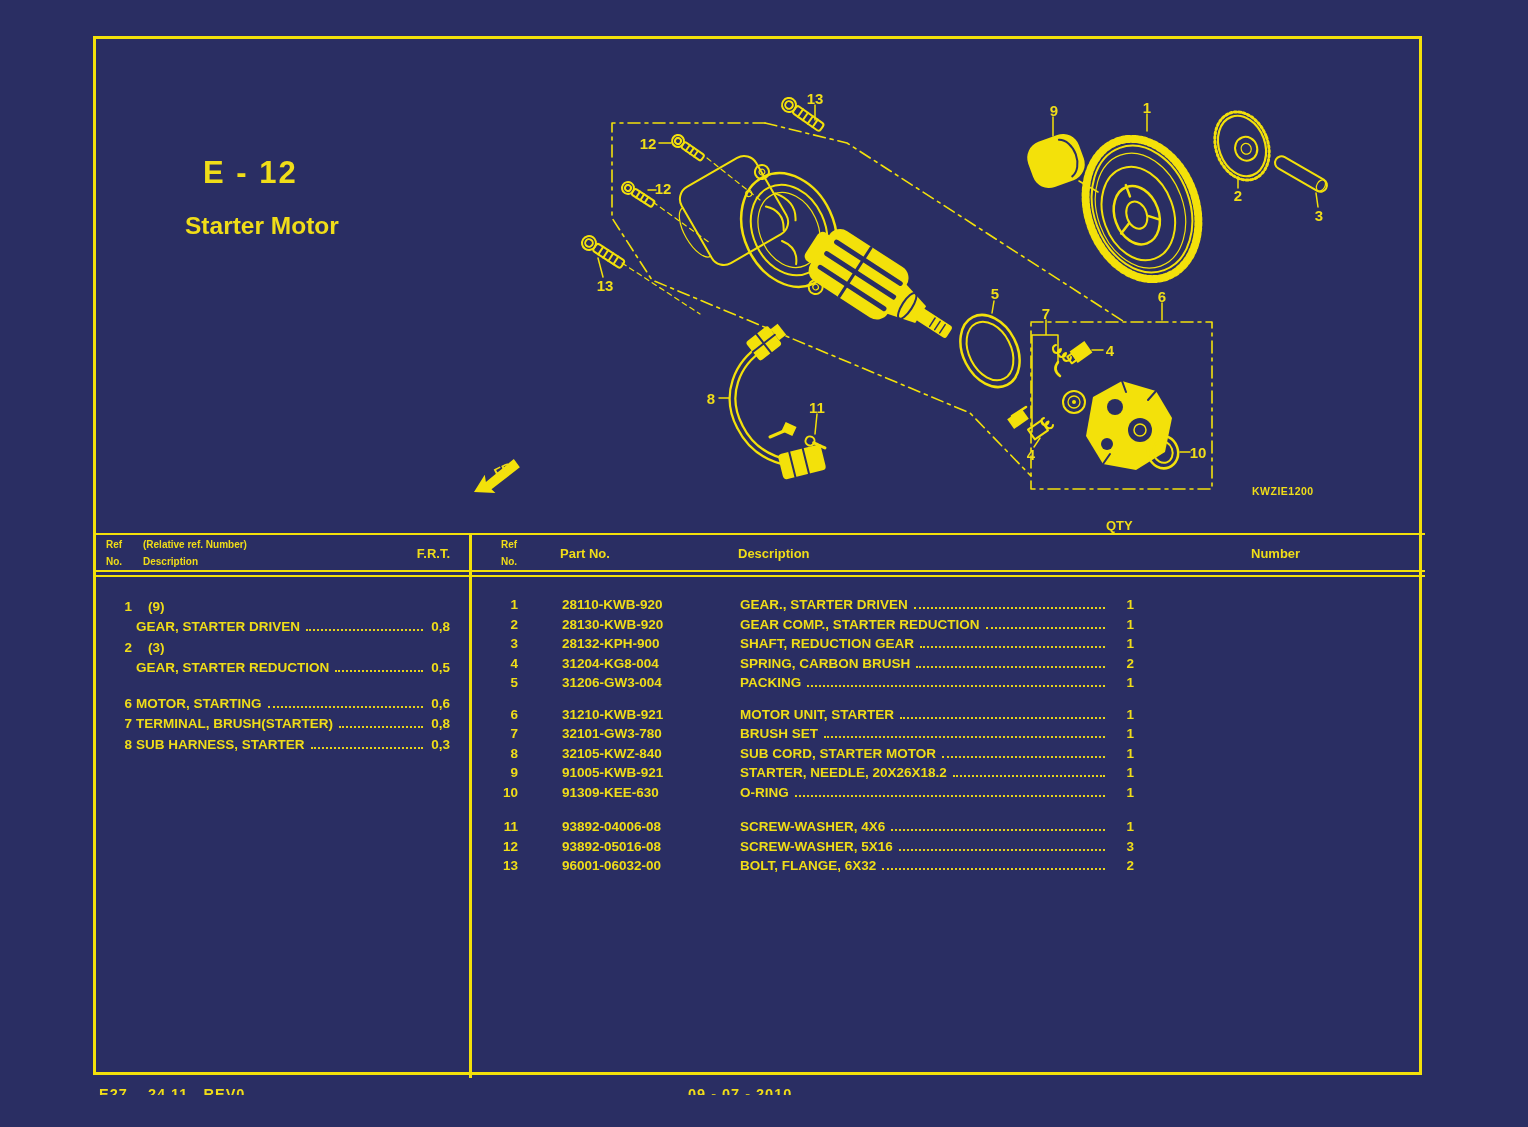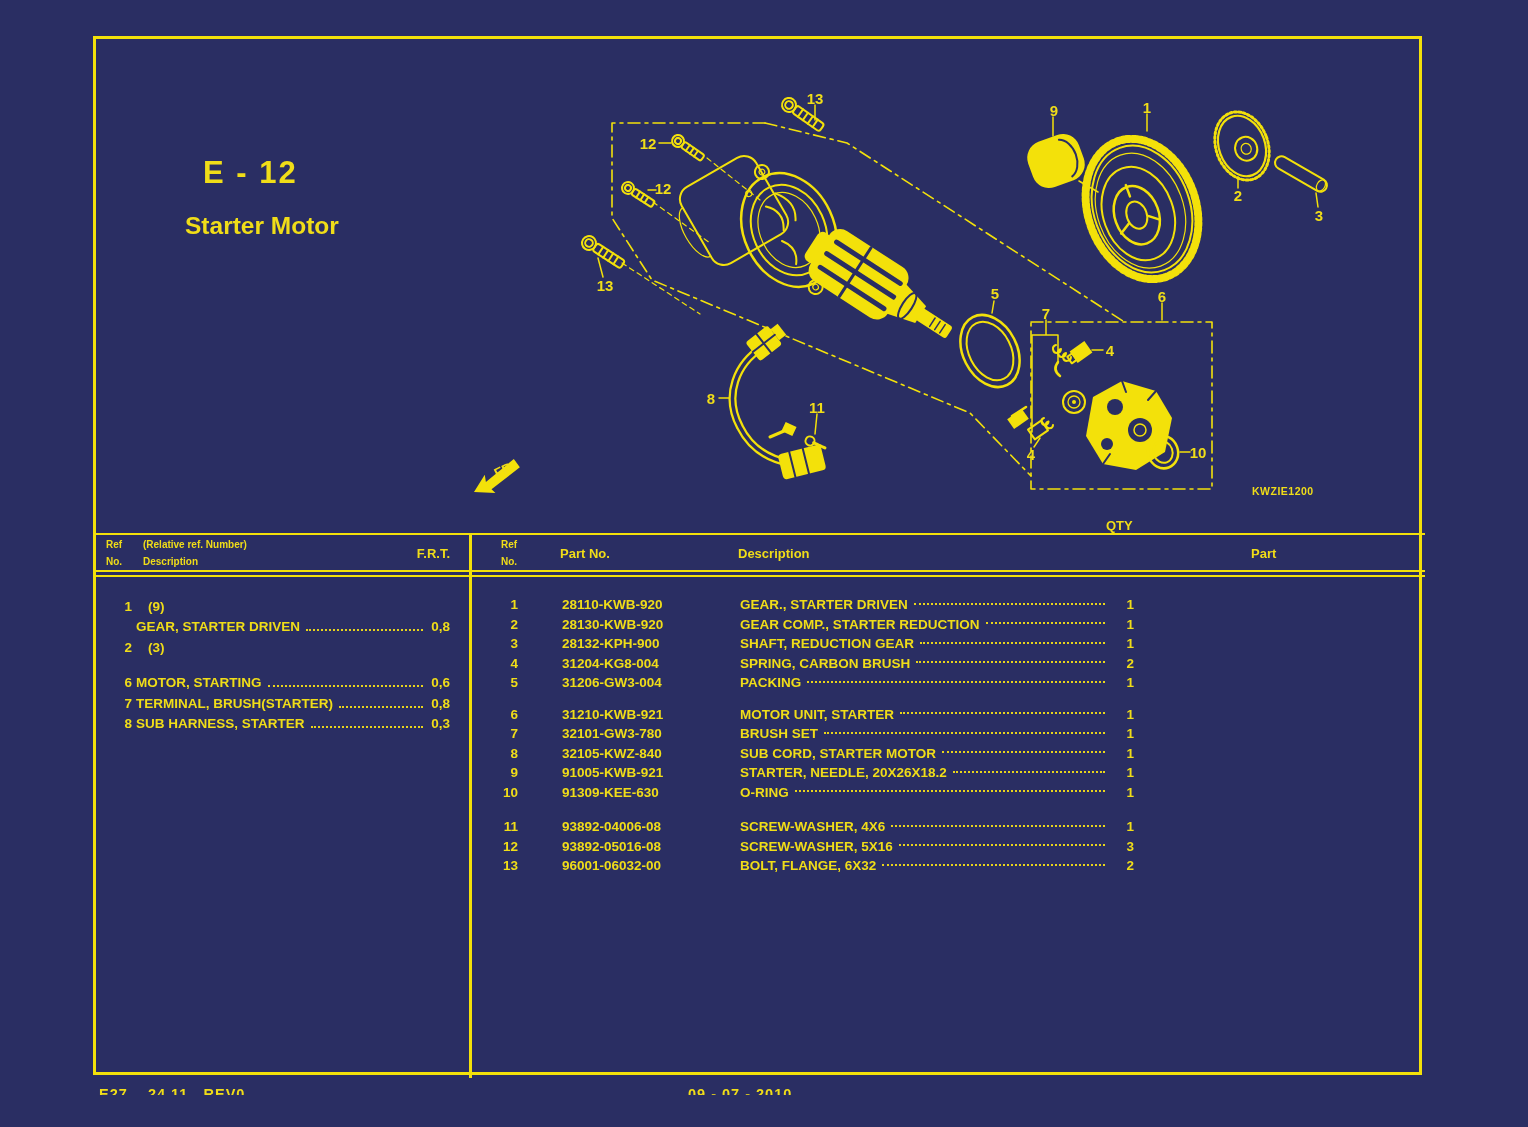--- a/index.html
+++ b/index.html
@@ -28,21 +28,21 @@
   .l-desc{flex:1;display:flex;align-items:baseline;min-width:0;}
   .l-desc .t{margin-left:4px;flex:none;}
   .leader{flex:1;border-bottom:2px dotted #e8d41b;margin:0 3px 3px 6px;height:1px;}
   .l-frt{width:42px;flex:none;text-align:right;padding-right:18px;box-sizing:border-box;}
   .lspacer{height:15px;}
   
   .rtable{position:absolute;left:472px;top:595px;width:954px;}
   .rrow{display:flex;align-items:center;height:19.5px;font-size:13.5px;white-space:nowrap;}
   .c-ref{width:54px;flex:none;text-align:right;padding-right:8px;box-sizing:border-box;}
   .c-part{width:150px;flex:none;margin-left:36px;}
-  .c-desc{flex:1;display:flex;align-items:center;padding-left:28px;min-width:0;}
+  .c-desc{flex:1;display:flex;align-items:flex-end;padding-left:28px;min-width:0;}
   .c-qty{width:26px;flex:none;text-align:right;}
   .c-notes{width:292px;flex:none;}
   .rspacer1{height:12px;}
   .rspacer2{height:15px;}
   .footer-clip{position:absolute;height:9px;overflow:hidden;font-size:14.5px;letter-spacing:1px;white-space:pre;}
 </style>
 </head>
 <body>
 
 <div class="page">
@@ -245,39 +245,47 @@
   <div class="vline" style="left:469px;top:533px;width:2.5px;height:545px"></div>
 
   <div class="hdr" style="left:106px;top:537px"><span>Ref</span><br><span>No.</span></div>
   <div class="hdr" style="left:143px;top:537px"><span>(Relative ref. Number)</span><br><span>Description</span></div>
   <div class="hdr1" style="left:380px;top:546px;width:70px;text-align:right">F.R.T.</div>
 
   <div class="hdr" style="left:501px;top:537px"><span>Ref</span><br><span>No.</span></div>
   <div class="hdr1" style="left:560px;top:546px">Part No.</div>
   <div class="hdr1" style="left:738px;top:546px">Description</div>
   <div class="hdr1" style="left:1106px;top:518px">QTY</div>
-  <div class="hdr1" style="left:1251px;top:546px">Part</div>
+  <div class="hdr1" style="left:1251px;top:546px">Number</div>
 
   <div class="ltable">
     <div class="lrow">
       <span class="l-ref">1</span>
       <span class="l-txt">(9)</span>
     </div>
     <div class="lrow">
       <span class="l-ref"></span>
       <span class="l-desc">
           <span class="t">GEAR, STARTER DRIVEN</span>
           <span class="leader"></span>
         </span>
       <span class="l-frt">0,8</span>
     </div>
     <div class="lrow">
       <span class="l-ref">2</span>
       <span class="l-txt">(3)</span>
     </div>
+    <div class="lrow">
+      <span class="l-ref"></span>
+      <span class="l-desc">
+          <span class="t">GEAR, STARTER REDUCTION</span>
+          <span class="leader"></span>
+        </span>
+      <span class="l-frt">0,5</span>
+    </div>
     <div class="lspacer"></div>
     <div class="lrow">
       <span class="l-ref">6</span>
       <span class="l-desc">
           <span class="t">MOTOR, STARTING</span>
           <span class="leader"></span>
         </span>
       <span class="l-frt">0,6</span>
     </div>
     <div class="lrow">

